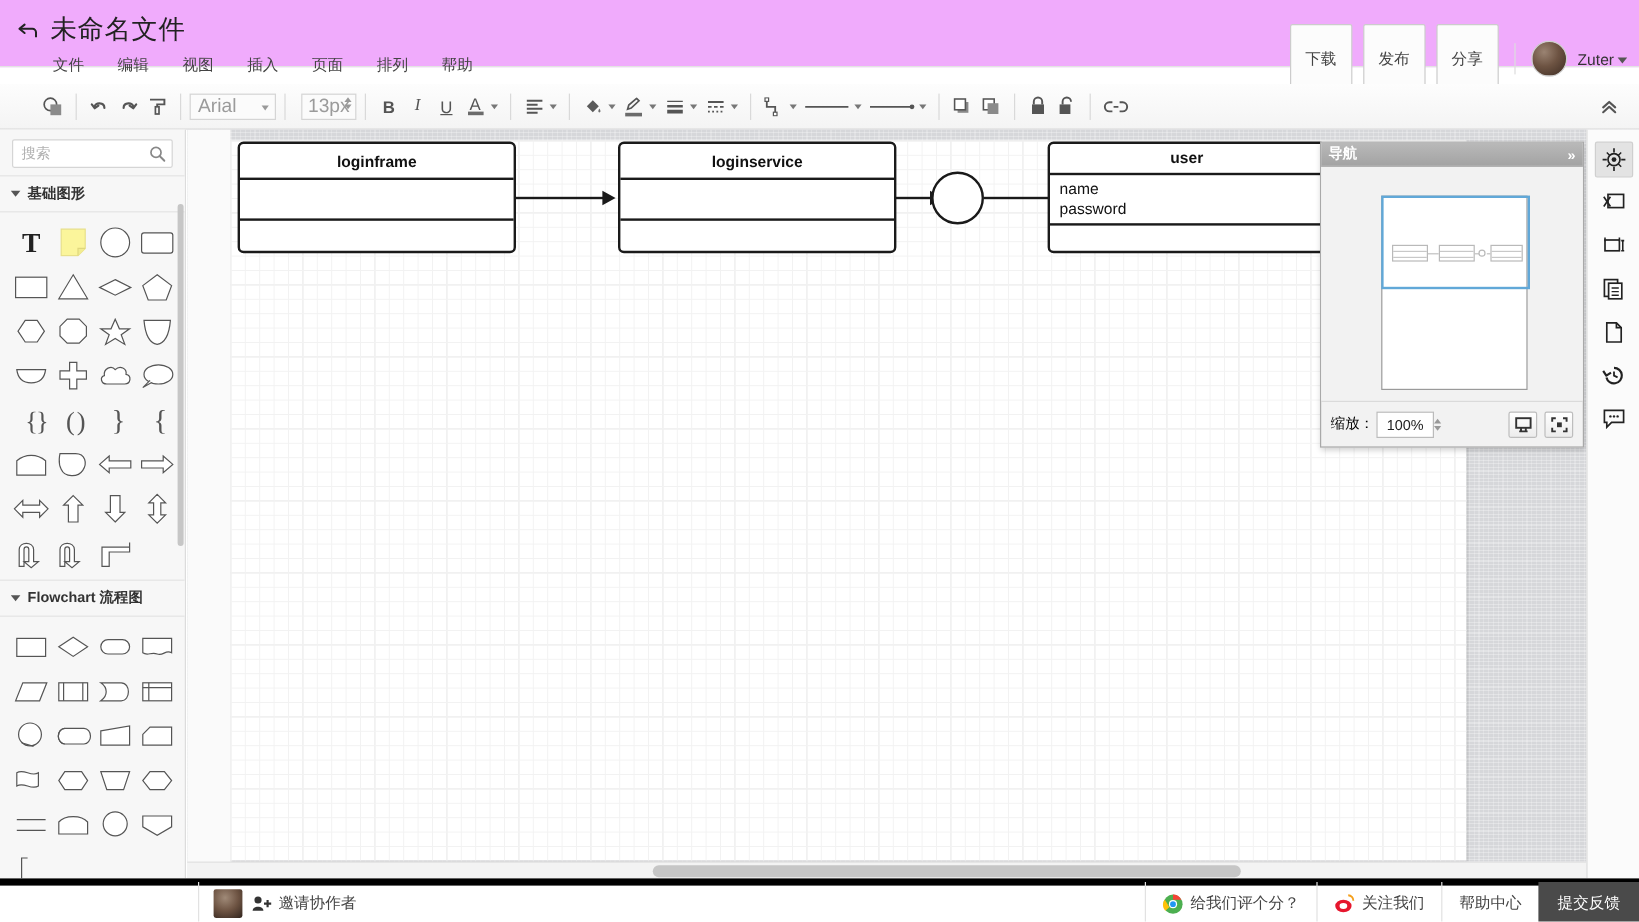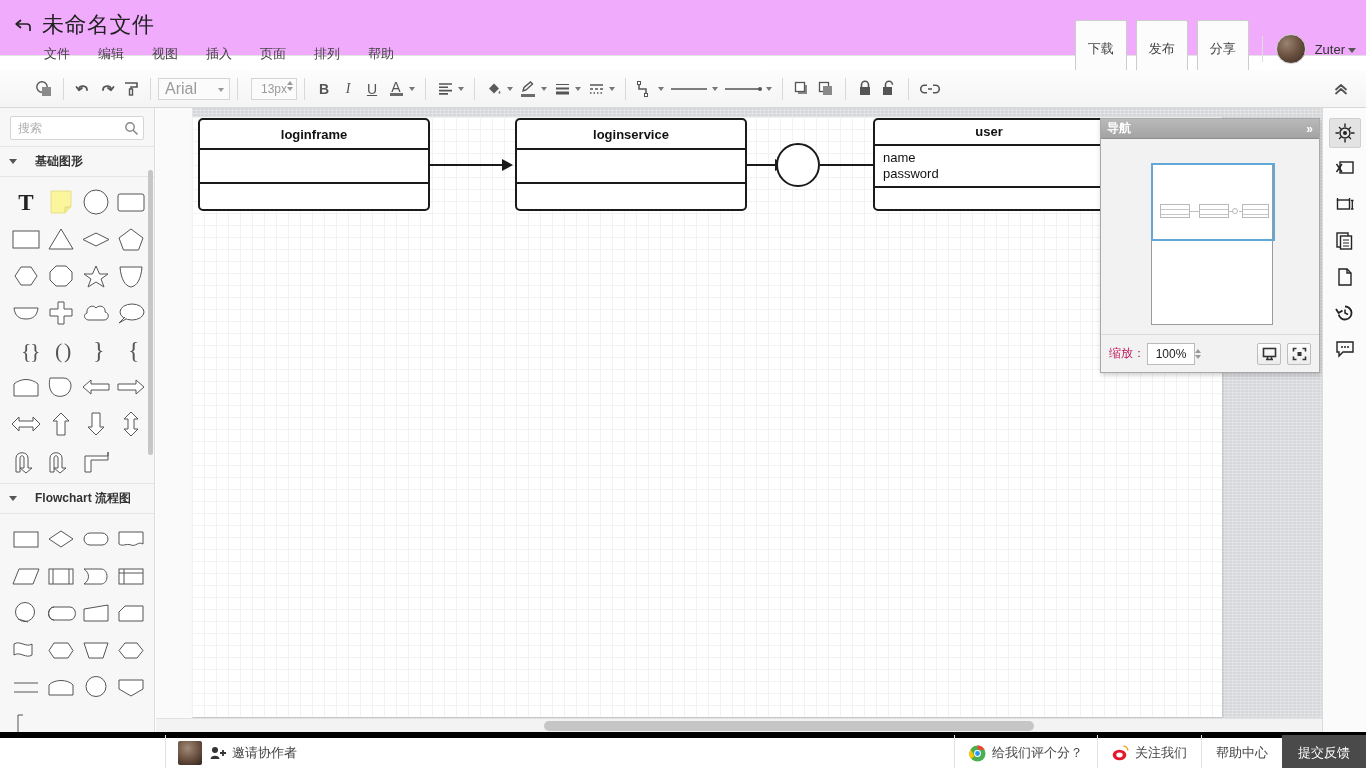--- a/index.html
+++ b/index.html
@@ -68,21 +68,21 @@
     font-size: 16px; color: #9b9b9b; display: flex; align-items: center;
     padding-left: 6px; cursor: pointer; position: relative; flex: none;
   }
   .font-sel .sel-caret {
     position: absolute; right: 5px; top: 9px;
     width: 0; height: 0; border-left: 3px solid transparent; border-right: 3px solid transparent;
     border-top: 4px solid #999;
   }
   .fsize-wrap {
     width: 46px; height: 22px; border: 1px solid #d5d5d5; background: #fbfbfb;
-    font-size: 12px; color: #9b9b9b; display: flex; align-items: center; justify-content: center;
+    font-size: 16px; color: #9b9b9b; display: flex; align-items: center; justify-content: center;
     position: relative; cursor: text; flex: none; margin-left: 6px;
   }
   .spin { position: absolute; right: 3px; top: 2px; display: flex; flex-direction: column; gap: 2px; }
   .spin i { display: block; width: 0; height: 0; border-left: 3px solid transparent; border-right: 3px solid transparent; }
   .spin .up { border-bottom: 4px solid #999; }
   .spin .dn { border-top: 4px solid #999; }
   .tb-txt { font-size: 14px; color: #555; font-weight: bold; }
   .collapse-tb {
     position: absolute; right: 14px; top: 8px; width: 22px; height: 22px;
     display: flex; align-items: center; justify-content: center; cursor: pointer; color: #555;
@@ -99,21 +99,21 @@
     border: 1px solid #d5d5d5; border-radius: 2px;
   }
   .search-box input {
     width: 100%; height: 100%; border: 0; outline: 0; background: transparent;
     font-size: 12px; color: #555; padding: 0 24px 0 7px;
     font-family: "Liberation Sans", sans-serif;
   }
   .search-box input::placeholder { color: #b0b0b0; }
   .search-ico { position: absolute; right: 5px; top: 4px; color: #888; }
   .sb-section {
-    display: flex; align-items: center; gap: 18px; padding: 6px 10px 6px 9px;
+    display: flex; align-items: center; gap: 6px; padding: 6px 10px 6px 9px;
     border-top: 1px solid #e4e4e4; border-bottom: 1px solid #e4e4e4;
     font-size: 12px; font-weight: bold; color: #333; cursor: pointer; background: #f7f7f7;
   }
   .tri-dn { width: 0; height: 0; border-left: 4px solid transparent; border-right: 4px solid transparent; border-top: 5px solid #555; }
   .shape-grid { display: flex; flex-wrap: wrap; padding: 6px 4px 4px 8px; }
   .shape-cell {
     width: 35px; height: 37px; display: flex; align-items: center; justify-content: center;
     cursor: pointer;
   }
   .sb-scroll {
@@ -219,21 +219,21 @@
   .mm-box i { position: absolute; left: 0; right: 0; height: 1px; background: #c8c8c8; }
   .mm-circle {
     position: absolute; width: 6px; height: 6px; border: 1px solid #b9b9b9;
     border-radius: 50%; background: #fff;
   }
   .mm-line { position: absolute; height: 1px; background: #c0c0c0; }
   .nav-foot {
     position: absolute; left: 0; bottom: 0; width: 100%; height: 38px;
     border-top: 1px solid #dadada; display: flex; align-items: center; padding: 0 8px;
   }
-  .zoom-label { font-size: 12px; color: #be185d; }
+  .zoom-label { font-size: 12px; color: #000000; }
   .zoom-field {
     position: relative; width: 48px; height: 22px; background: #fff;
     border: 1px solid #bbb; display: flex; align-items: center; justify-content: center;
     font-size: 12px; color: #222; margin-left: 2px; cursor: text;
   }
   .nav-btn {
     width: 24px; height: 22px; border: 1px solid #bdbdbd; background: linear-gradient(#fff,#ececec);
     display: flex; align-items: center; justify-content: center; cursor: pointer; border-radius: 2px;
   }
 

